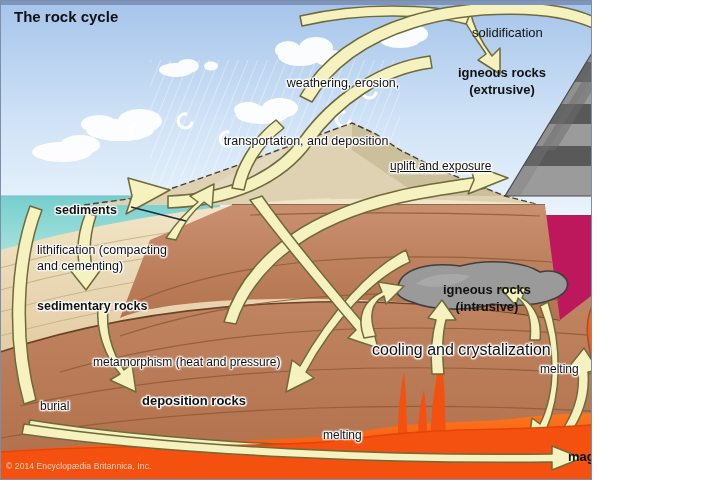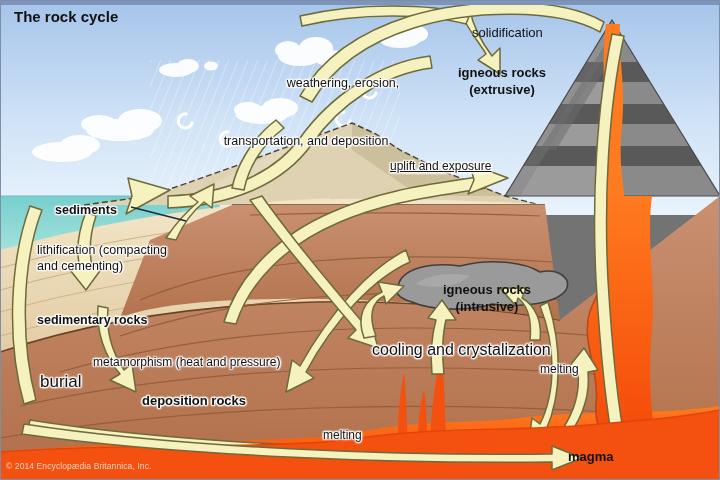--- a/index.html
+++ b/index.html
@@ -1,17 +1,17 @@
 <!DOCTYPE html>
 <html><head>
 <meta charset="utf-8">
 <style>
   html,body{margin:0;padding:0;background:#fff;}
   body{font-family:"Liberation Sans", sans-serif;}
-  #stage{position:relative;width:720px;height:480px;overflow:hidden;background:#737373;}
+  #stage{position:relative;width:592px;height:480px;overflow:hidden;background:#be185d;}
   #scene{position:absolute;inset:0;}
   .lbl{position:absolute;white-space:nowrap;color:#111;line-height:1.15;}
   .lbl.bold{font-weight:bold;}
   .lbl.out{
     text-shadow:
       1px 0 1.6px #fff, -1px 0 1.6px #fff, 0 1px 1.6px #fff, 0 -1px 1.6px #fff,
       1px 1px 1.6px #fff, -1px -1px 1.6px #fff, 1px -1px 1.6px #fff, -1px 1px 1.6px #fff;
   }
   .lbl.ctr{text-align:center;}
   #title{position:absolute;left:14px;top:8px;font-size:15px;font-weight:bold;color:#111;}
@@ -240,23 +240,23 @@
   <div id="labels-layer">
       <div class="lbl" style="left: 472px; top: 26px; font-size: 13px;">solidification</div>
       <div class="lbl bold ctr" style="left: 502px; top: 66px; font-size: 13px; transform: translateX(-50%);">igneous rocks</div>
       <div class="lbl bold ctr" style="left: 502px; top: 83px; font-size: 13px; transform: translateX(-50%);">(extrusive)</div>
       <div class="lbl out ctr" style="left: 343px; top: 76px; font-size: 12.5px; transform: translateX(-50%);">weathering, erosion,</div>
       <div class="lbl out ctr" style="left: 306px; top: 92px; font-size: 12.5px; transform: translateX(-50%); margin-top: 42px;">transportation, and deposition</div>
       <div class="lbl out" style="left: 390px; top: 160px; font-size: 12px; text-decoration: underline;">uplift and exposure</div>
       <div class="lbl bold out" style="left: 55px; top: 203px; font-size: 12.5px;">sediments</div>
       <div class="lbl out" style="left: 37px; top: 243px; font-size: 12.5px;">lithification (compacting</div>
       <div class="lbl out" style="left: 37px; top: 259px; font-size: 12.5px;">and cementing)</div>
-      <div class="lbl bold out" style="left: 37px; top: 299px; font-size: 12.5px; margin-top: 14px;">sedimentary rocks</div>
+      <div class="lbl bold out" style="left: 37px; top: 299px; font-size: 12.5px;">sedimentary rocks</div>
       <div class="lbl out" style="left: 93px; top: 356px; font-size: 12px;">metamorphism (heat and pressure)</div>
-      <div class="lbl out" style="left: 33px; top: 372px; font-size: 17px; padding-left: 7px;">burial</div>
+      <div class="lbl out" style="left: 33px; top: 400px; font-size: 12px; padding-left: 7px;">burial</div>
       <div class="lbl bold out" style="left: 142px; top: 394px; font-size: 13px;">deposition rocks</div>
       <div class="lbl bold ctr" style="left: 487px; top: 283px; font-size: 13px; transform: translateX(-50%);">igneous rocks</div>
       <div class="lbl bold ctr" style="left: 487px; top: 300px; font-size: 13px; transform: translateX(-50%);">(intrusive)</div>
       <div class="lbl out" style="left: 372px; top: 341px; font-size: 16px;">cooling and crystalization</div>
       <div class="lbl out" style="left: 540px; top: 363px; font-size: 12px;">melting</div>
       <div class="lbl out" style="left: 323px; top: 429px; font-size: 12px;">melting</div>
       <div class="lbl bold" style="left: 568px; top: 450px; font-size: 13px;">magma</div>
     </div>
 
   <div id="copy">© 2014 Encyclopædia Britannica, Inc.</div>

